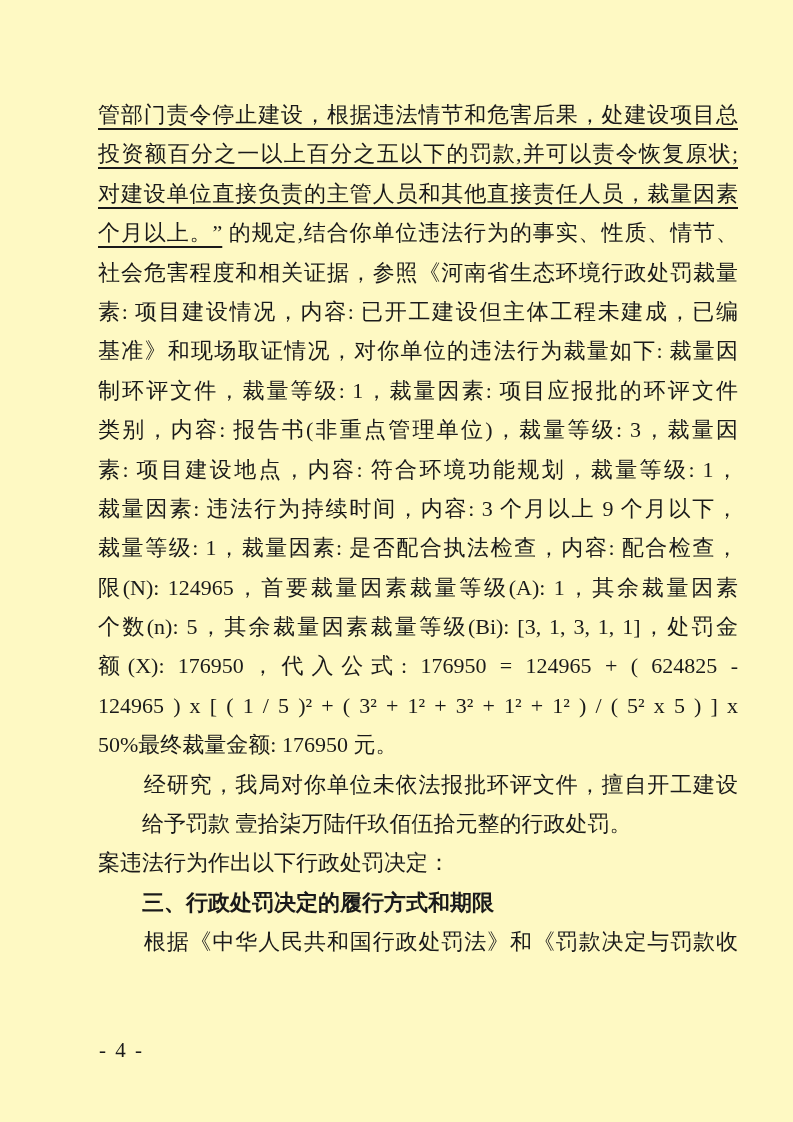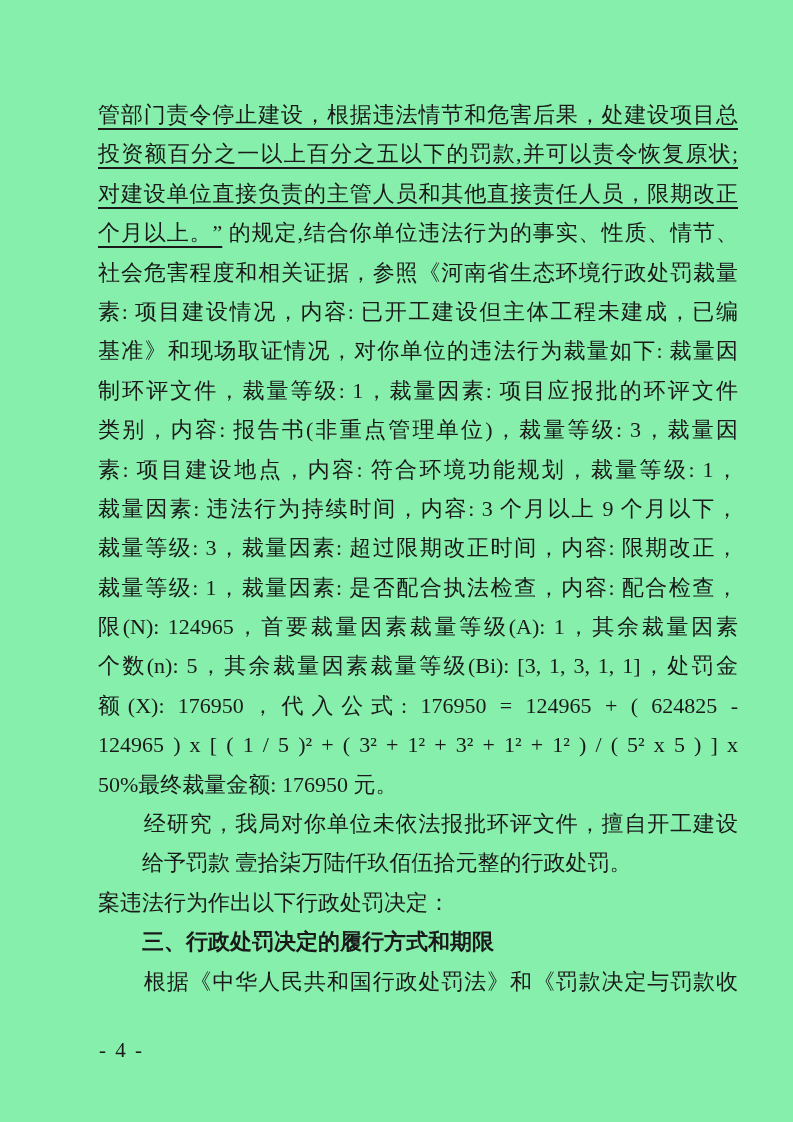--- a/index.html
+++ b/index.html
@@ -4,21 +4,21 @@
 <style>
   html, body {
     margin: 0;
     padding: 0;
     background: #e8e8e8;
   }
   .page {
     position: relative;
     width: 793px;
     height: 1122px;
-    background: #86efac;
+    background: #fef9c3;
     overflow: hidden;
     font-family: "Liberation Serif", "DejaVu Serif", serif;
     color: #1a1a1a;
   }
   .text-block {
     position: absolute;
     left: 98px;
     top: 95px;
     width: 640px;
     font-size: 22px;
@@ -53,30 +53,29 @@
     color: #1a1a1a;
   }
 </style>
 </head>
 <body>
 
 <div class="page">
   <div class="text-block">
       <div class="line justify"><span class="seg-u">管部门责令停止建设，根据违法情节和危害后果，处建设项目总</span></div>
       <div class="line justify"><span class="seg-u">投资额百分之一以上百分之五以下的罚款,并可以责令恢复原状;</span></div>
-      <div class="line justify"><span class="seg-u">对建设单位直接负责的主管人员和其他直接责任人员，限期改正</span></div>
+      <div class="line justify"><span class="seg-u">对建设单位直接负责的主管人员和其他直接责任人员，裁量因素</span></div>
       <div class="line justify"><span class="seg-u">个月以上。”</span><span> 的规定,结合你单位违法行为的事实、性质、情节、</span></div>
       <div class="line justify"><span>社会危害程度和相关证据，参照《河南省生态环境行政处罚裁量</span></div>
       <div class="line justify"><span>素: 项目建设情况，内容: 已开工建设但主体工程未建成，已编</span></div>
       <div class="line justify"><span>基准》和现场取证情况，对你单位的违法行为裁量如下: 裁量因</span></div>
       <div class="line justify"><span>制环评文件，裁量等级: 1，裁量因素: 项目应报批的环评文件</span></div>
       <div class="line justify"><span>类别，内容: 报告书(非重点管理单位)，裁量等级: 3，裁量因</span></div>
       <div class="line justify"><span>素: 项目建设地点，内容: 符合环境功能规划，裁量等级: 1，</span></div>
       <div class="line justify"><span>裁量因素: 违法行为持续时间，内容: 3 个月以上 9 个月以下，</span></div>
-      <div class="line justify"><span>裁量等级: 3，裁量因素: 超过限期改正时间，内容: 限期改正，</span></div>
       <div class="line justify"><span>裁量等级: 1，裁量因素: 是否配合执法检查，内容: 配合检查，</span></div>
       <div class="line justify"><span>限(N): 124965，首要裁量因素裁量等级(A): 1，其余裁量因素</span></div>
       <div class="line justify"><span>个数(n): 5，其余裁量因素裁量等级(Bi): [3, 1, 3, 1, 1]，处罚金</span></div>
       <div class="line justify"><span>额(X): 176950，代入公式: 176950 = 124965 + ( 624825 -</span></div>
       <div class="line justify"><span>124965 ) x [ ( 1 / 5 )² + ( 3² + 1² + 3² + 1² + 1² ) / ( 5² x 5 ) ] x</span></div>
       <div class="line"><span>50%最终裁量金额: 176950 元。</span></div>
       <div class="line justify"><span>　　经研究，我局对你单位未依法报批环评文件，擅自开工建设</span></div>
       <div class="line"><span>　　给予罚款 壹拾柒万陆仟玖佰伍拾元整的行政处罚。</span></div>
       <div class="line"><span>案违法行为作出以下行政处罚决定：</span></div>
       <div class="line"><span class="seg-b">　　三、行政处罚决定的履行方式和期限</span></div>

